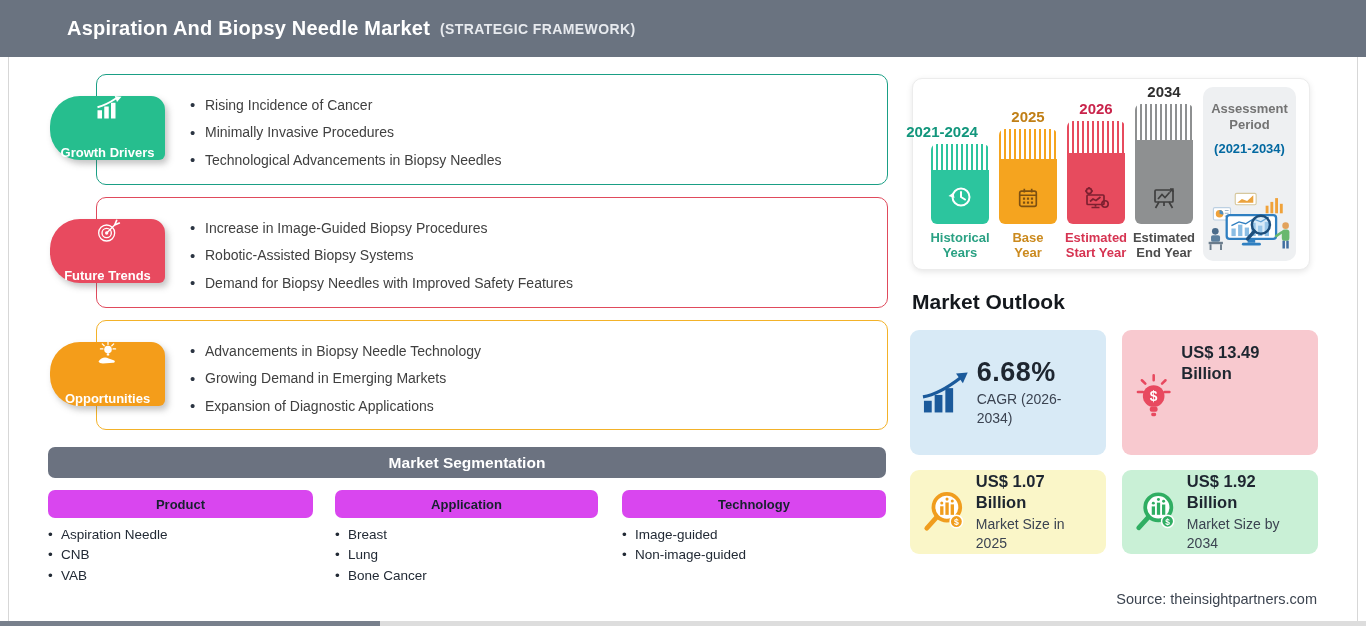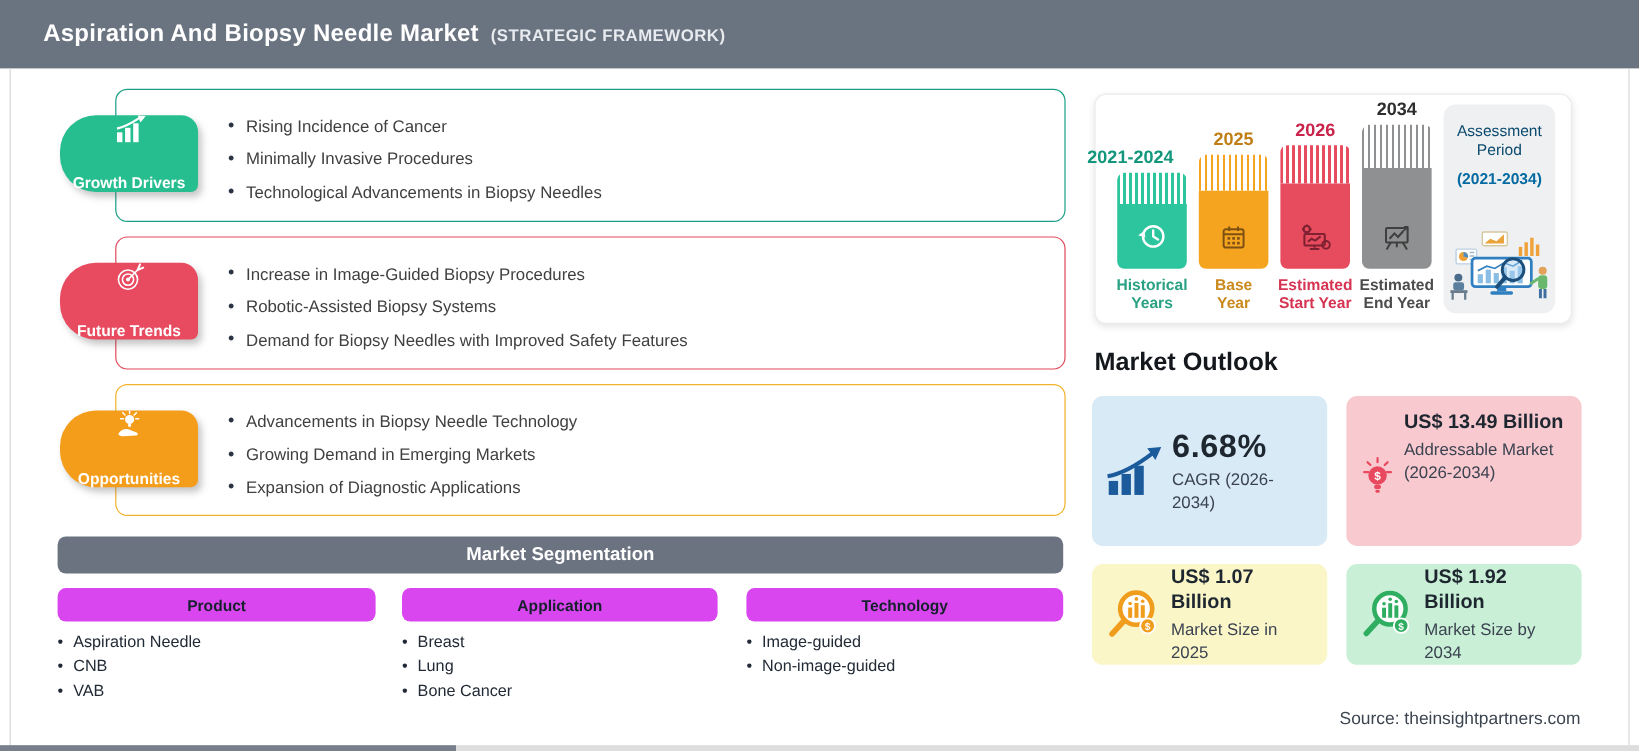--- a/index.html
+++ b/index.html
@@ -4,21 +4,21 @@
 <style>
   html,body{margin:0;padding:0;}
   body{
     width:1366px;height:626px;position:relative;overflow:hidden;
     background:#ffffff;font-family:"Liberation Sans","DejaVu Sans",sans-serif;
     -webkit-font-smoothing:antialiased;
   }
   
   .header{position:absolute;left:0;top:0;width:1366px;height:57px;background:#6a7380;
     display:flex;align-items:center;}
-  .header-title{color:#ffffff;font-size:20px;font-weight:bold;margin-left:36px;letter-spacing:.2px;}
+  .header-title{color:#ffffff;font-size:20px;font-weight:bold;margin-left:67px;letter-spacing:.2px;}
   .header-subtitle{color:#e7eaee;font-size:14px;font-weight:bold;margin-left:10px;letter-spacing:.4px;}
   .logo{position:absolute;right:56px;top:8px;color:#fff;}
   .logo-row{display:flex;align-items:flex-end;position:relative;}
   .logo-the{font-size:9px;font-weight:bold;writing-mode:vertical-rl;transform:rotate(180deg);
     line-height:9px;margin-right:1px;margin-bottom:3px;}
   .logo-insight{font-size:23px;font-weight:bold;letter-spacing:.5px;line-height:23px;}
   .logo-lens{position:absolute;right:-14px;top:-6px;width:15px;height:15px;border:2.5px solid #fff;
     border-radius:50%;}
   .logo-lens::after{content:"";position:absolute;left:-7px;top:13px;width:10px;height:2.5px;
     background:#fff;transform:rotate(35deg);}
@@ -74,21 +74,21 @@
   .tl-year{position:absolute;font-size:15px;font-weight:bold;text-align:center;white-space:nowrap;}
   .tl-year.b0{left:-8px;width:74px;top:44px;color:#12967c;}
   .tl-year.b1{left:86px;width:58px;top:29px;color:#c07f16;}
   .tl-year.b2{left:154px;width:58px;top:21px;color:#c9244b;}
   .tl-year.b3{left:222px;width:58px;top:4px;color:#2e2e2e;}
   .tl-cap{position:absolute;top:151px;width:76px;text-align:center;font-size:13px;font-weight:bold;line-height:15px;}
   .tl-cap.b0{left:9px;color:#2aa183;} .tl-cap.b1{left:77px;color:#cb8a1e;}
   .tl-cap.b2{left:145px;color:#d63452;} .tl-cap.b3{left:213px;color:#4c4c4c;}
   .tl-assess{position:absolute;left:290px;top:8px;width:93px;height:174px;background:#eef0f2;
     border-radius:10px;text-align:center;}
-  .tl-assess .a-title{font-size:13px;font-weight:normal;color:#0c4a6e;line-height:16px;margin-top:14px;}
+  .tl-assess .a-title{font-size:13px;font-weight:bold;color:#737373;line-height:16px;margin-top:14px;}
   .tl-assess .a-period{font-size:13px;font-weight:bold;color:#0369a1;margin-top:8px;}
   .tl-assess svg{position:absolute;left:2px;bottom:4px;}
   
   .mo-title{position:absolute;left:912px;top:290px;font-size:21px;font-weight:bold;color:#14181d;}
   .mo-card{position:absolute;border-radius:9px;display:flex;align-items:center;padding:0 12px;box-sizing:border-box;}
   .mo-card.k0{left:910px;top:330px;width:196px;height:125px;background:#d8eaf6;}
   .mo-card.k1{left:1122px;top:330px;width:196px;height:125px;background:#f8c9cf;align-items:flex-start;padding-top:12px;}
   .mo-card.k2{left:910px;top:470px;width:196px;height:84px;background:#faf6c8;}
   .mo-card.k3{left:1122px;top:470px;width:196px;height:84px;background:#c9f0d6;}
   .mo-text{margin-left:8px;}
@@ -320,21 +320,20 @@
 <div class="mo-card k1">
   <svg class="mo-icon" width="42" height="50" viewBox="0 0 40 48">
     <path d="M20 2 v5 M8 7 l3.5 3.5 M32 7 l-3.5 3.5 M4 19 h5 M36 19 h-5" stroke="#e8495f" stroke-width="2.6" stroke-linecap="round"></path>
     <circle cx="20" cy="23" r="11" fill="#e8495f"></circle>
     <rect x="16" y="34" width="8" height="5" rx="2" fill="#e8495f"></rect>
     <rect x="17.5" y="40" width="5" height="3.5" rx="1.5" fill="#e8495f"></rect>
     <text x="20" y="28" text-anchor="middle" font-family="Liberation Sans, sans-serif" font-size="14" font-weight="bold" fill="#ffffff">$</text>
   </svg>
   <div class="mo-text">
     <div class="mo-value">US$ 13.49 Billion</div>
-    <div class="mo-label">Addressable Market (2026-2034)</div>
   </div>
 </div>
 
 <div class="mo-card k2">
   <svg class="mo-icon" width="48" height="46" viewBox="0 0 48 46">
     <circle cx="26" cy="18" r="14" fill="#ffffff" stroke="#f09d1e" stroke-width="4"></circle>
     <g fill="#f09d1e">
       <rect x="19" y="17" width="3.5" height="9"></rect>
         <rect x="24.5" y="13" width="3.5" height="13"></rect>
         <rect x="30" y="15" width="3.5" height="11"></rect>

